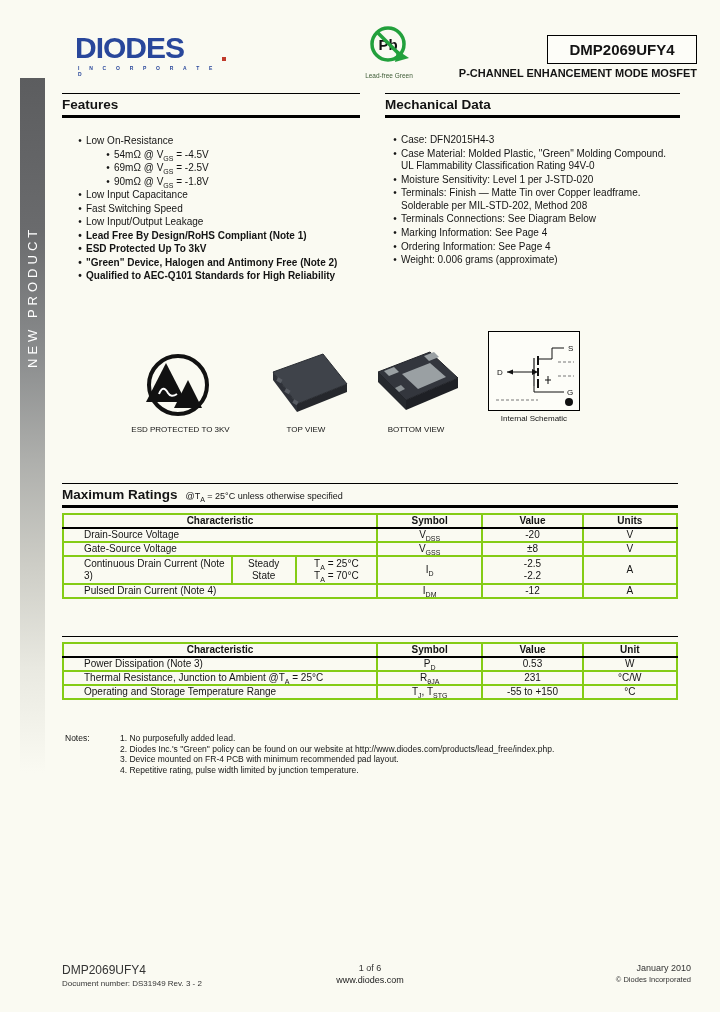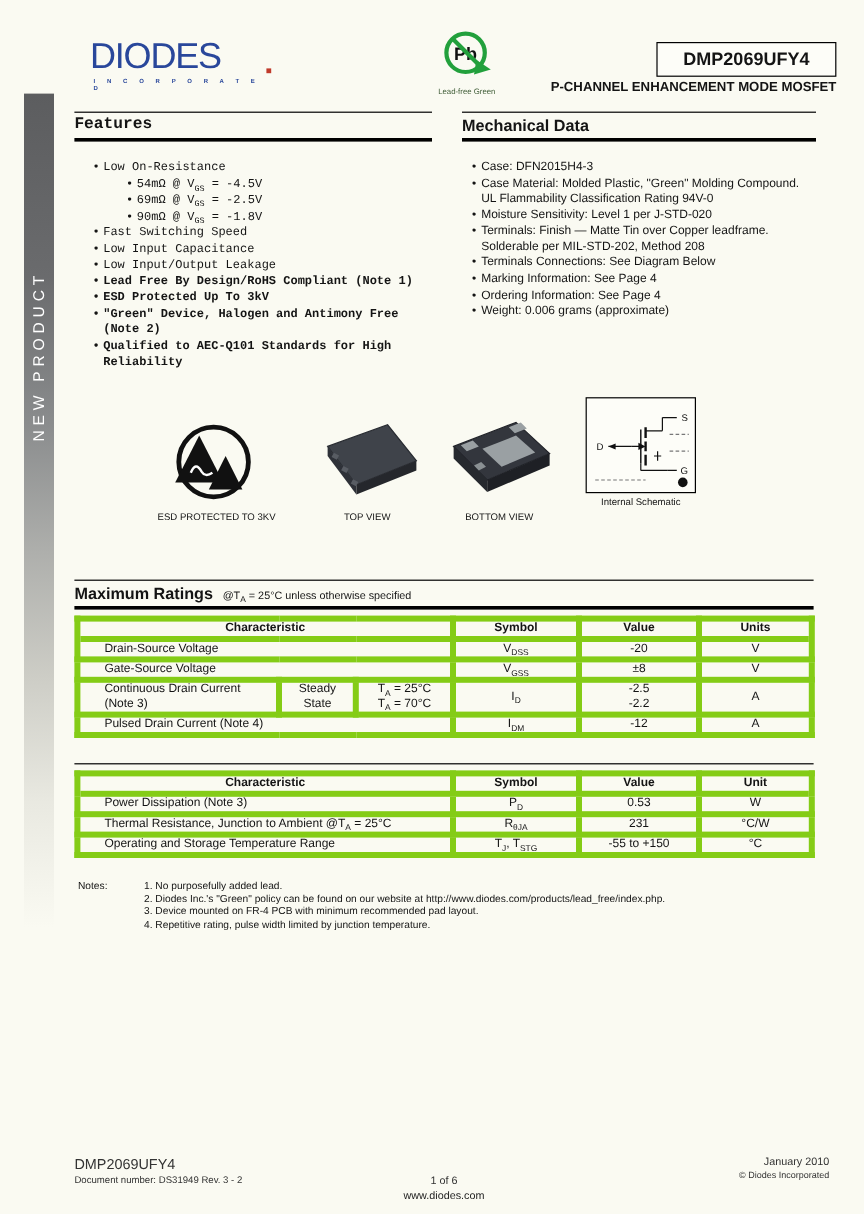--- a/index.html
+++ b/index.html
@@ -22,21 +22,21 @@
   }
   .newprod-text{
     position:absolute; left:24px; top:368px;
     transform:rotate(-90deg); transform-origin:left top;
     color:#ffffff; font-size:13px; letter-spacing:4px; white-space:nowrap;
     width:300px; line-height:18px;
   }
 
   
   .logo{ position:absolute; left:75px; top:33px; width:145px; }
-  .logo-word{ color:#29479b; font-weight:normal; font-size:30px; letter-spacing:-1px; line-height:30px; position:relative;}
+  .logo-word{ color:#29479b; font-weight:bold; font-size:30px; letter-spacing:-1px; line-height:30px; position:relative;}
   .logo-tm{ position:absolute; right:-6px; bottom:2px; width:4px; height:4px; background:#c03a2b; }
   .logo-sub{ color:#29479b; font-size:5px; font-weight:bold; letter-spacing:4.2px; margin-top:2px; padding-left:3px;}
 
   .pb-logo{ position:absolute; left:350px; top:24px; width:78px; text-align:center;}
   .pb-caption{ font-size:6.5px; color:#3c5a34; margin-top:0px; }
 
   .part-box{
     position:absolute; right:23px; top:35px; width:150px; height:29px;
     border:1.5px solid #000; background:#fdfdf8;
     display:flex; align-items:center; justify-content:center;
@@ -47,21 +47,21 @@
     text-align:right; font-size:11px; font-weight:bold;
   }
 
   
   .section{ position:absolute; border-top:1.5px solid #000; }
   .section h2{
     margin:2px 0 0 0; font-size:13.5px; font-weight:bold;
     border-bottom:3px solid #000; padding:1px 0 3px 0;
   }
   .sec-sub{ font-size:9px; font-weight:normal; margin-left:8px; }
-  #features{ left:62px; top:93px; width:298px;font-family:Liberation Mono, monospace; }
+  #features{ left:62px; top:93px; width:298px; }
   #mechanical{ left:385px; top:93px; width:295px; }
   #maxratings{ left:62px; top:483px; width:616px; }
   #thermal{ left:62px; top:636px; width:616px; }
 
   
   .list{ margin-top:16px; }
   .li{ display:flex; font-size:10px; line-height:13.5px; }
   .li .bullet{ width:12px; min-width:12px; text-align:center; }
   .li .bullet::before{ content:"\2022"; }
   .lvl1{ margin-left:12px; }
@@ -76,36 +76,36 @@
   .fig-label{ font-size:8px; margin-top:3px; }
   #fig-esd{ left:118px; top:352px; width:125px; }
   #fig-top{ left:258px; top:348px; width:96px; }
   #fig-bottom{ left:366px; top:344px; width:100px; }
   #fig-schem{ left:486px; top:331px; width:96px; }
   .schem-box{ width:92px; height:80px; border:1.5px solid #000; background:#fdfdf8; margin:0 auto; }
 
   
   table{ border-collapse:collapse; table-layout:fixed; width:616px; margin-top:5px;
          font-size:10px; border:2px solid #000; }
-  th,td{ border:5px solid #84cc16; padding:0 4px; height:14px; line-height:12px; }
+  th,td{ border:2px solid #84cc16; padding:0 4px; height:14px; line-height:12px; }
   th{ font-weight:bold; text-align:center; border-bottom:2px solid #000; height:14px;}
   td.c{ text-align:center; }
   td.char{ text-align:left; padding-left:20px; }
   .two-line{ line-height:12px; }
 
   
   .notes{ position:absolute; left:65px; top:733px; width:615px; display:flex; font-size:8.5px; line-height:10px;}
   .notes-label{ width:55px; min-width:55px; }
   .note-line{ margin-bottom:0.5px; }
 
   
   .footer-left{ position:absolute; left:62px; top:963px; }
   .footer-left .fpart{ font-size:12px; color:#333; }
   .footer-left .fdoc{ font-size:8px; color:#333; margin-top:2px;}
-  .footer-center{ position:absolute; left:260px; top:963px; width:220px; text-align:center; font-size:9px; color:#333;margin-top:16px;}
+  .footer-center{ position:absolute; left:260px; top:963px; width:220px; text-align:center; font-size:9px; color:#333;}
   .footer-center .fsite{ font-weight:normal; margin-top:2px; color:#222;text-align:center;}
   .footer-right{ position:absolute; right:29px; top:963px; text-align:right; font-size:9px; color:#333;}
   .footer-right .fcopy{ font-size:7.5px; margin-top:2px;}
 </style>
 </head>
 <body>
 
 <div class="page">
 
   <div class="newprod-bar"></div>
@@ -143,25 +143,25 @@
       <div class="li lvl2">
           <span class="bullet"></span>
           <span><span>69mΩ @ V</span><sub>GS</sub><span> = -2.5V</span></span>
         </div>
       <div class="li lvl2">
           <span class="bullet"></span>
           <span><span>90mΩ @ V</span><sub>GS</sub><span> = -1.8V</span></span>
         </div>
       <div class="li lvl1">
           <span class="bullet"></span>
+          <span>Low Input Capacitance</span>
+        </div>
+      <div class="li lvl1">
+          <span class="bullet"></span>
           <span>Fast Switching Speed</span>
-        </div>
-      <div class="li lvl1">
-          <span class="bullet"></span>
-          <span>Low Input Capacitance</span>
         </div>
       <div class="li lvl1">
           <span class="bullet"></span>
           <span>Low Input/Output Leakage</span>
         </div>
       <div class="li lvl1 bd">
           <span class="bullet"></span>
           <span>Lead Free By Design/RoHS Compliant (Note 1)</span>
         </div>
       <div class="li lvl1 bd">

